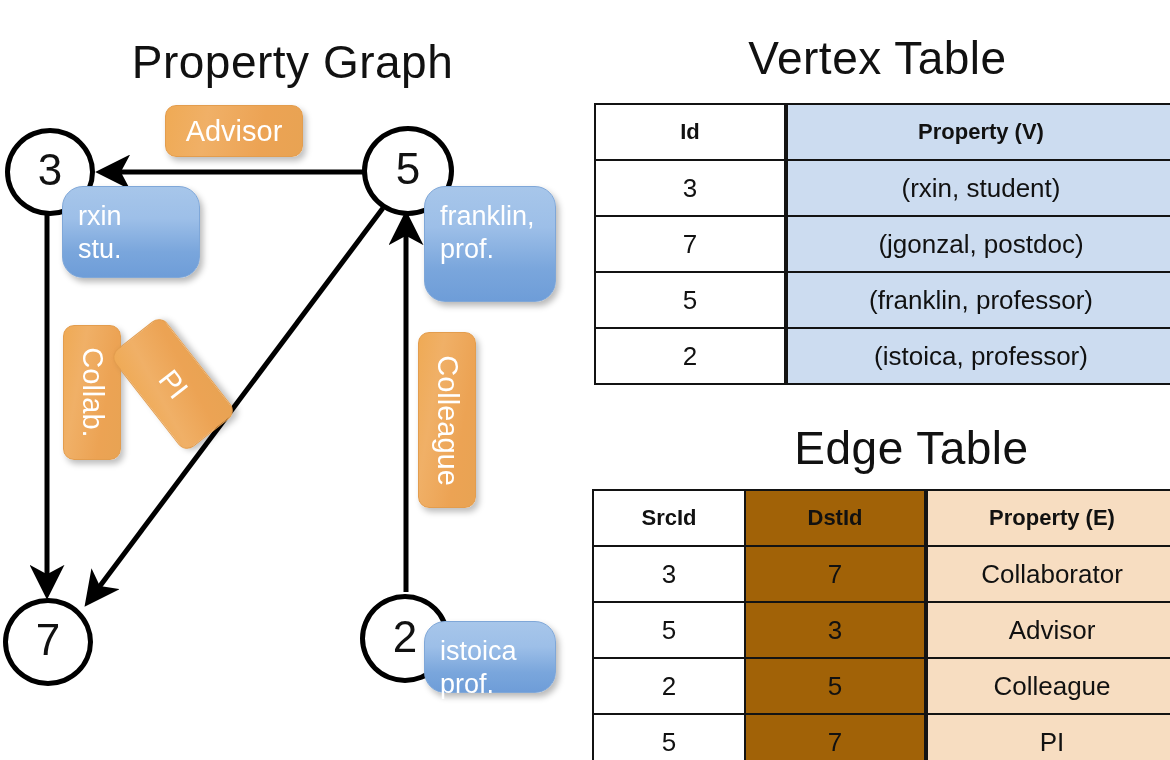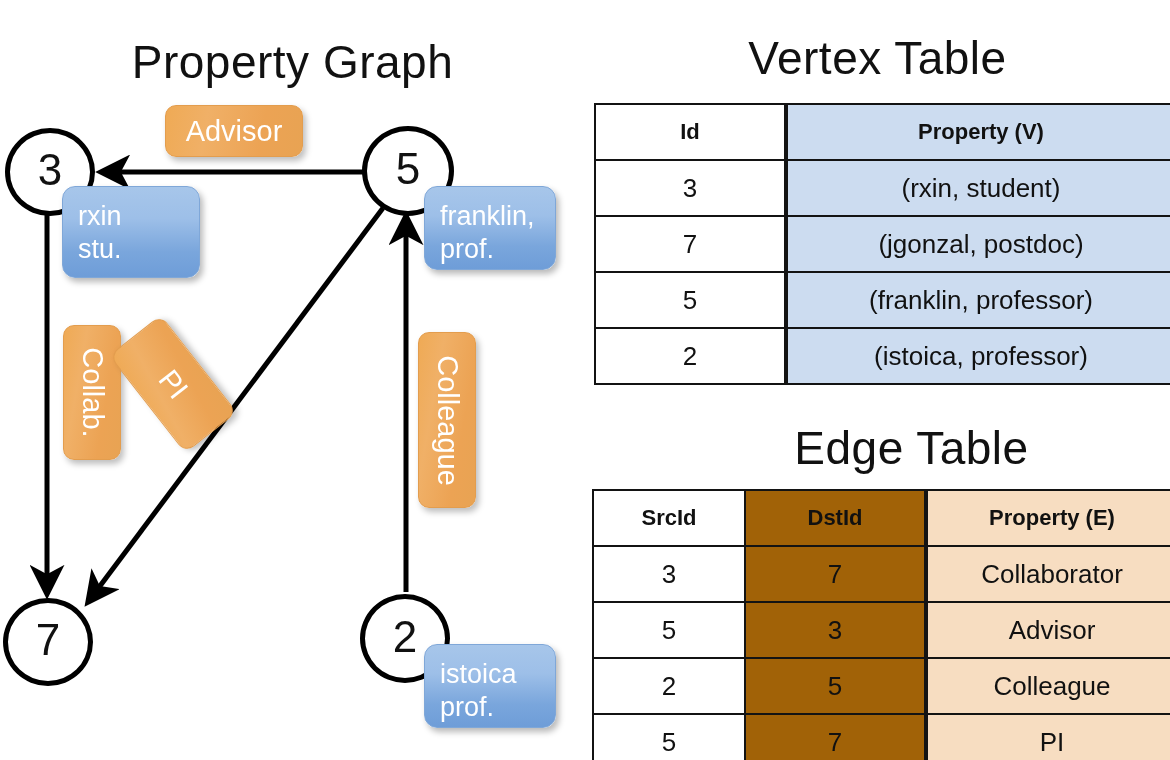--- a/index.html
+++ b/index.html
@@ -46,37 +46,37 @@
   .node-circle span{display:block;transform:translateY(-2px);}
 
   #node-3{left:5px;top:128px;width:90px;height:88px;}
   #node-5{left:362px;top:126px;width:92px;height:90px;}
   #node-7{left:3px;top:598px;width:90px;height:88px;}
   #node-2{left:360px;top:594px;width:90px;height:89px;}
 
   
   .prop-box{
     position:absolute;
-    border-radius:13px;
+    border-radius:21px;
     background:linear-gradient(180deg,#a7c6ea 0%, #9dbfe8 35%, #7aa6dc 72%, #6e9dd8 100%);
     border:1px solid #7fa7d8;
     box-shadow:3px 4px 6px rgba(0,0,0,0.28);
     color:#ffffff;
     font-size:27px;
     font-weight:300;
     line-height:1.22;
     padding:13px 14px 14px 15px;
     box-sizing:border-box;
     z-index:4;
     font-family:"Liberation Sans", sans-serif;
   }
   #prop-rxin{left:62px;top:186px;width:138px;height:92px;}
-  #prop-franklin{left:424px;top:186px;width:132px;height:84px;}
+  #prop-franklin{left:424px;top:186px;width:132px;height:116px;}
   #prop-jgonzal{left:62px;top:654px;width:138px;height:92px;}
-  #prop-istoica{left:424px;top:644px;width:132px;height:84px;}
+  #prop-istoica{left:424px;top:621px;width:132px;height:72px;}
 
   
   .edge-label{
     position:absolute;
     border-radius:11px;
     background:linear-gradient(100deg,#efaa55 0%, #f0b067 30%, #eca354 70%, #e8a353 100%);
     border:1px solid #e39d4e;
     box-shadow:3px 4px 6px rgba(0,0,0,0.26);
     color:#ffffff;
     font-size:29px;

